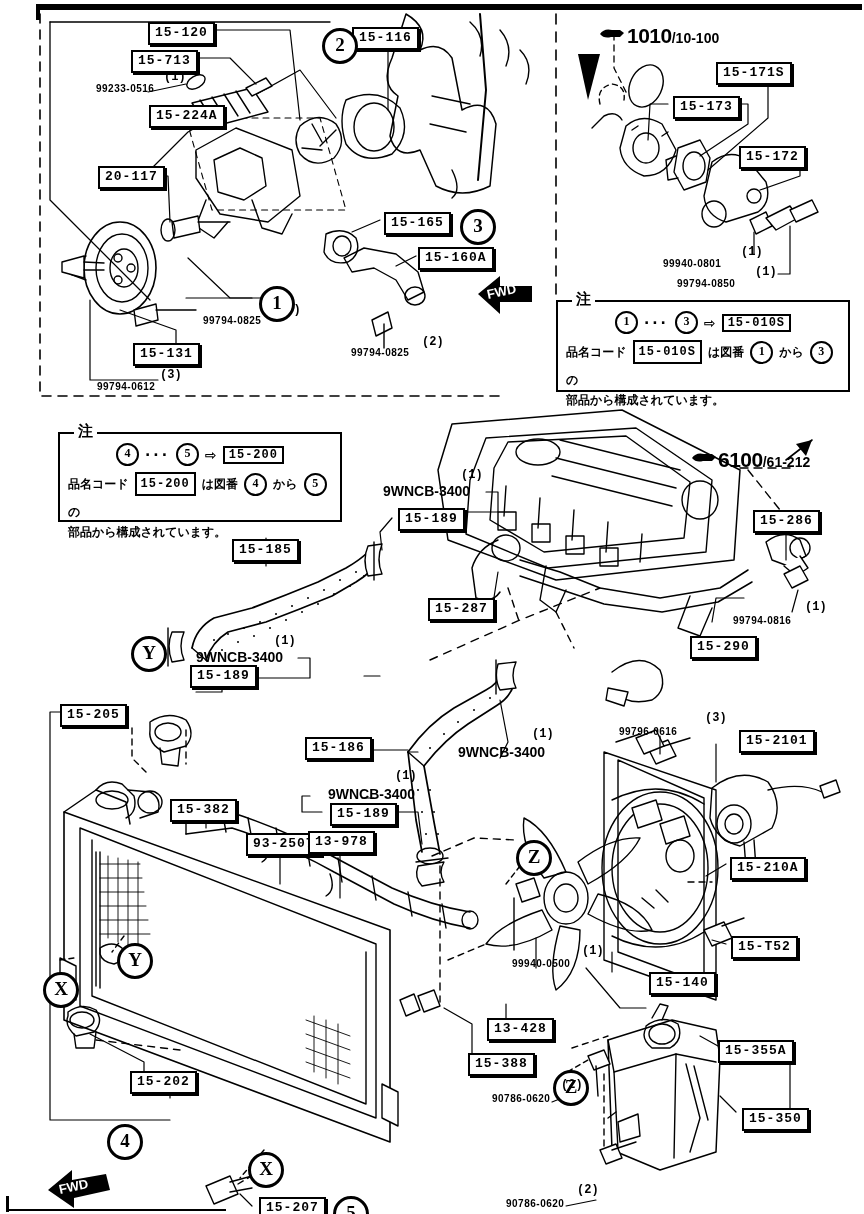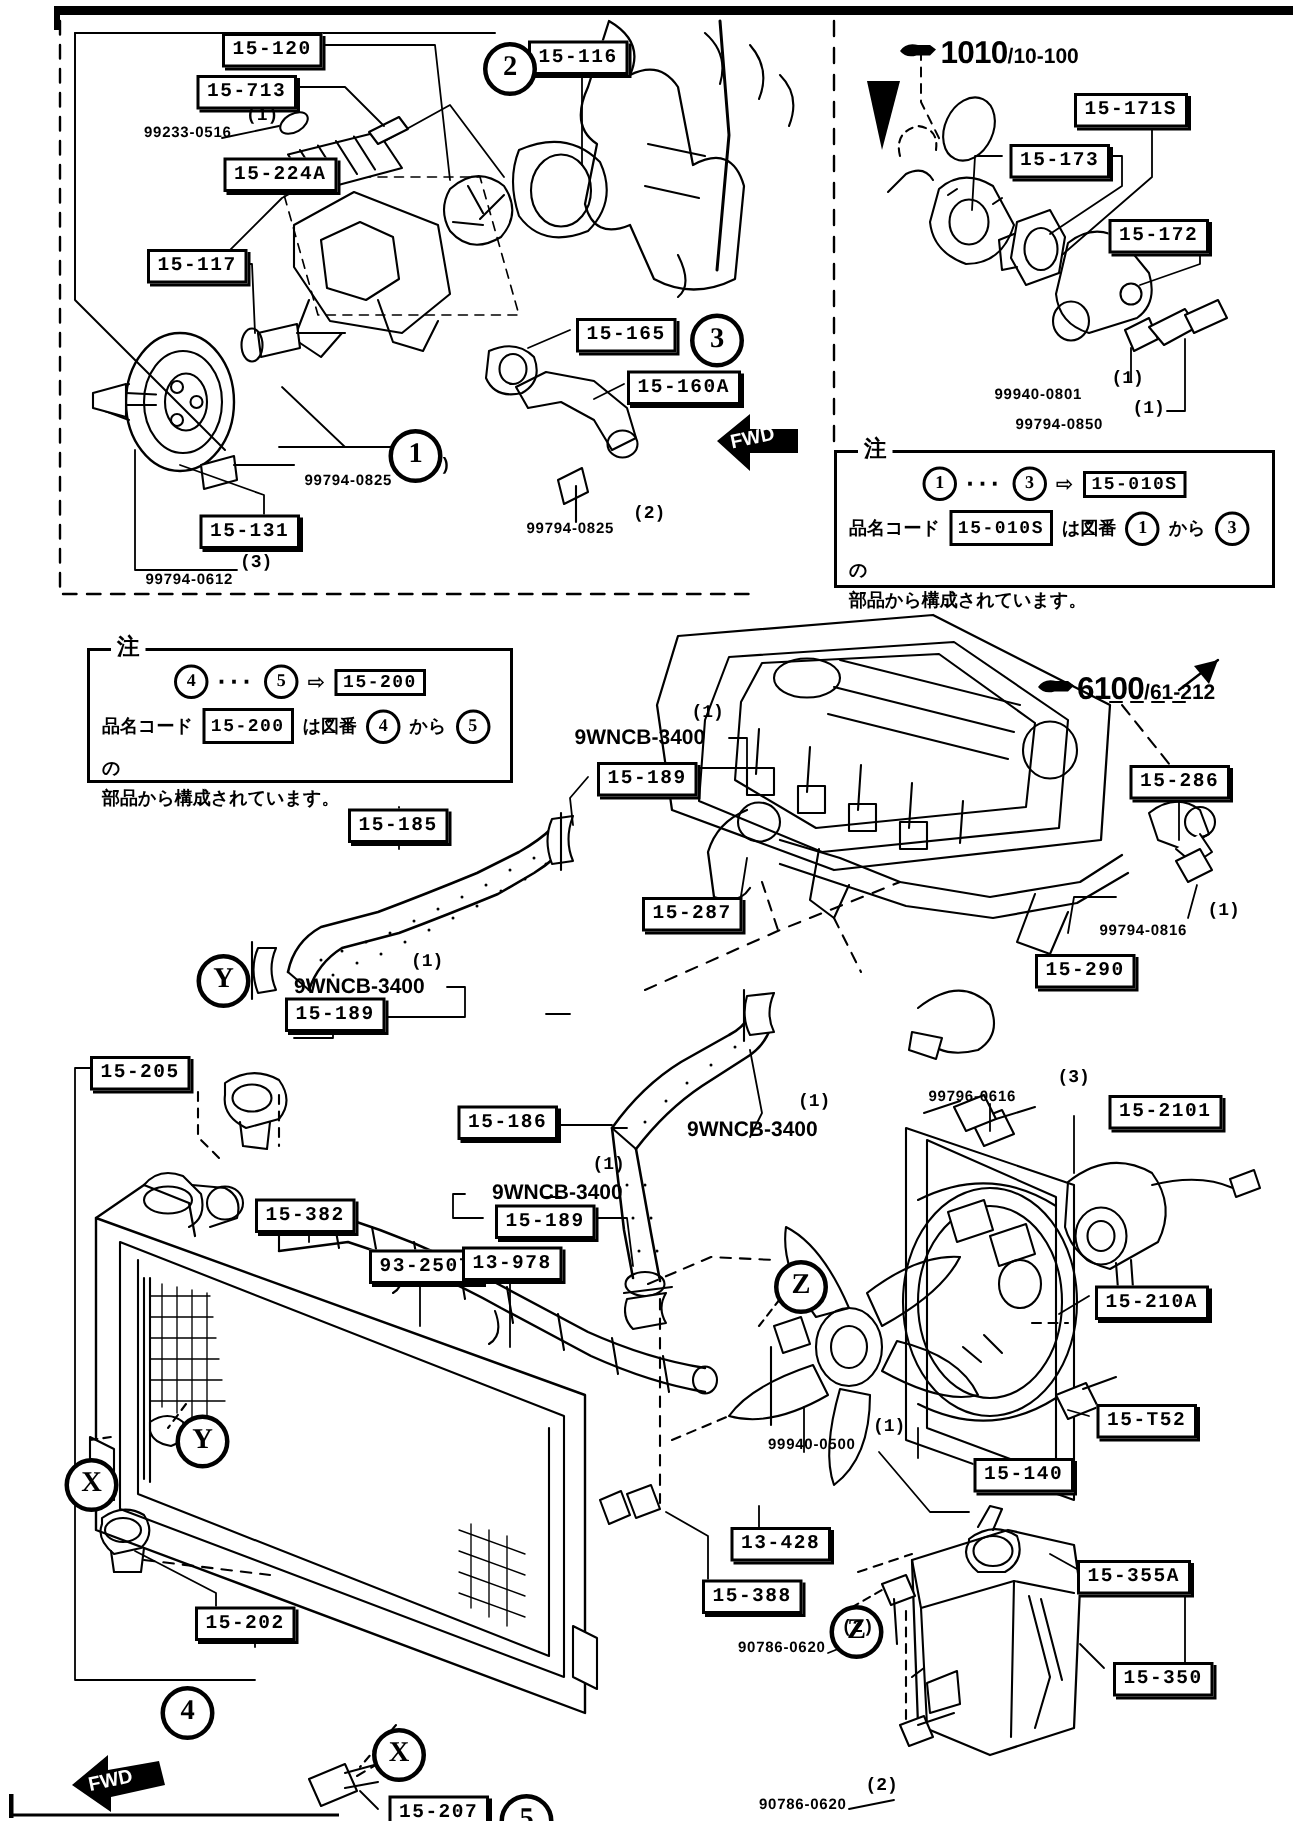--- a/index.html
+++ b/index.html
@@ -415,21 +415,21 @@
       <path d="M560,1076 L588,1060" stroke-dasharray="5,4"></path>
       <path d="M432,856 L474,838 L516,840" stroke-dasharray="7,6"></path>
       <path d="M440,866 L440,1002" stroke-dasharray="7,6"></path>
       <path d="M448,960 L486,944" stroke-dasharray="6,5"></path>
     </g>
   </svg>
 
   <div class="lbl" style="left:148px;top:22px;">15-120</div>
   <div class="lbl" style="left:131px;top:50px;">15-713</div>
   <div class="lbl" style="left:104px;top:105px;margin-left:45px;">15-224A</div>
-  <div class="lbl" style="left:98px;top:166px;">15-117</div>
+  <div class="lbl" style="left:98px;top:166px;">20-117</div>
   <div class="lbl" style="left:133px;top:343px;">15-131</div>
 
   <div class="pn" style="left:96px;top:83px;">99233-0516</div>
   <div class="qty" style="left:164px;top:70px;">(1)</div>
 
   <div class="pn" style="left:203px;top:315px;">99794-0825</div>
   <div class="qty" style="left:279px;top:303px;">(4)</div>
 
   <div class="pn" style="left:97px;top:381px;">99794-0612</div>
   <div class="qty" style="left:160px;top:368px;">(3)</div>

